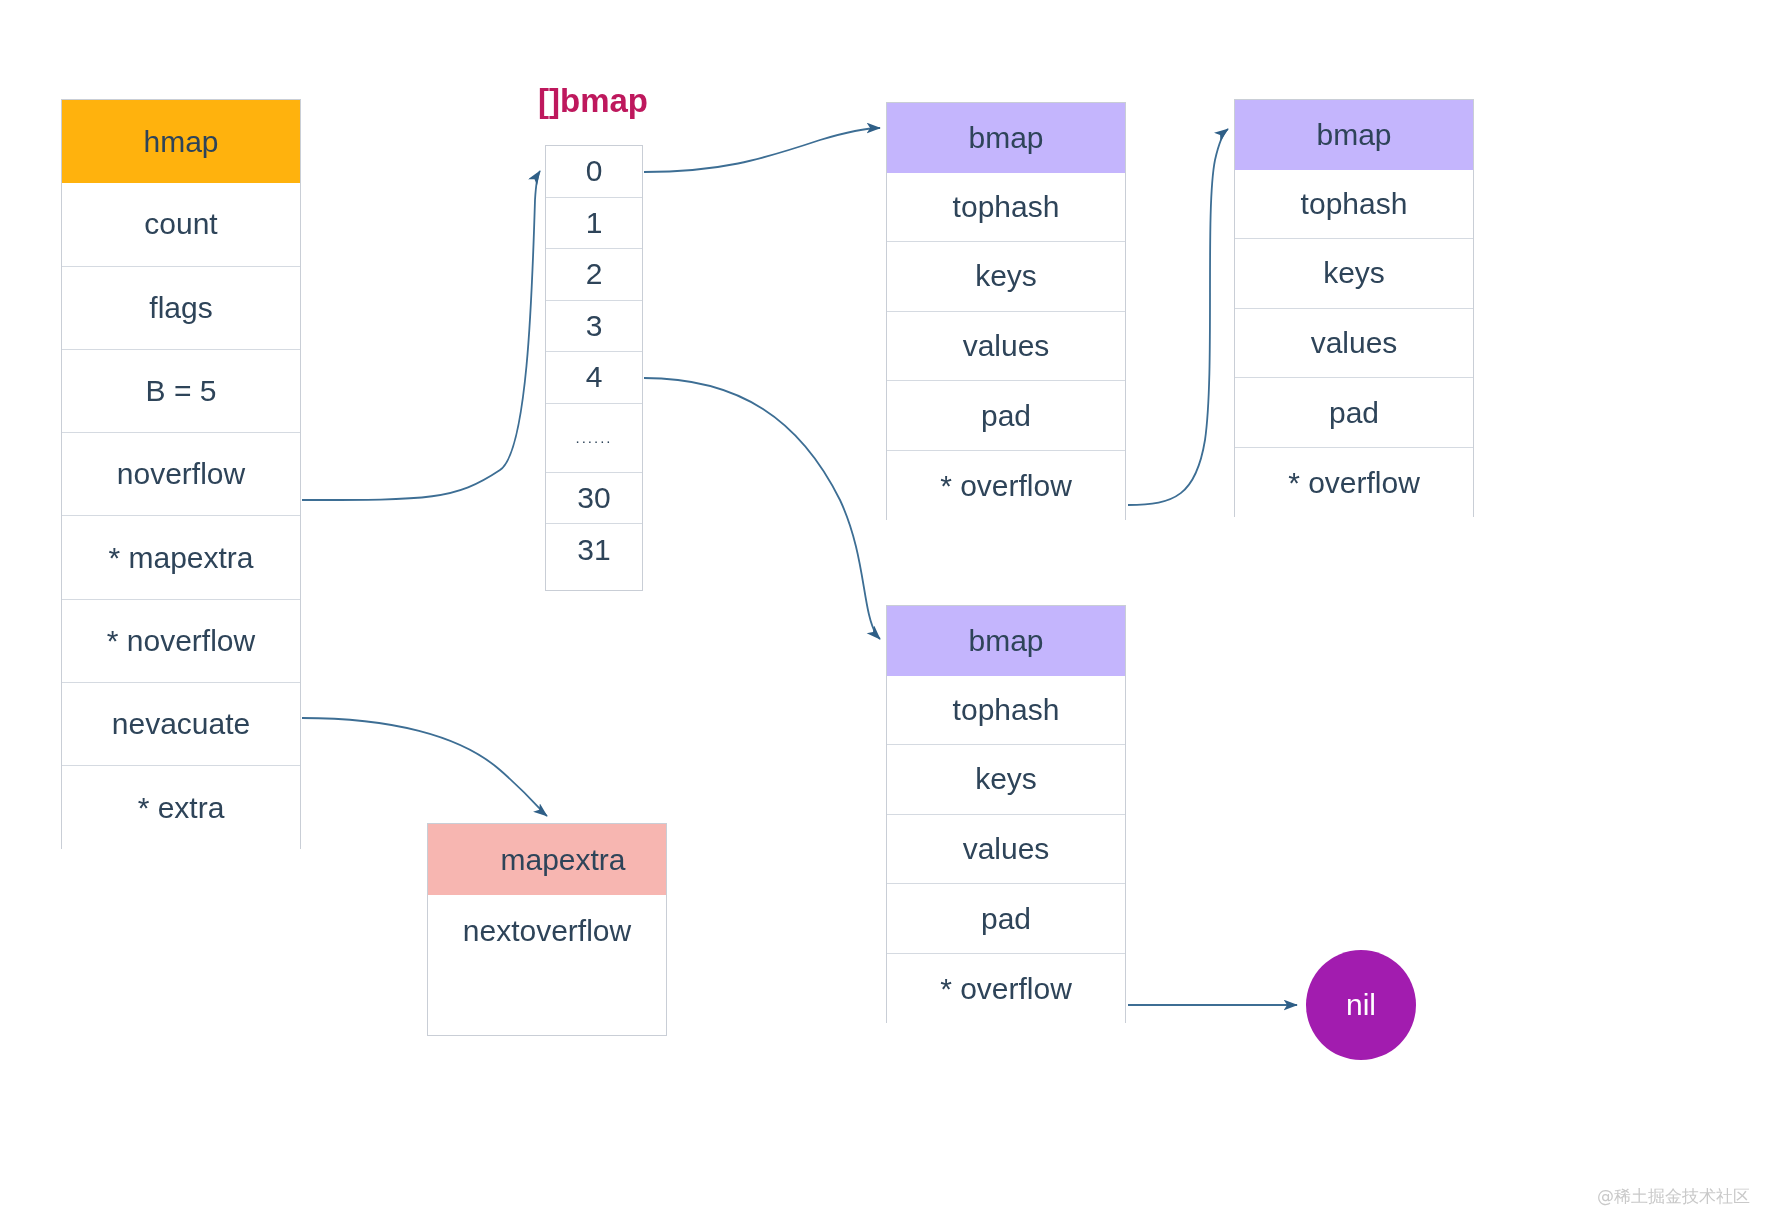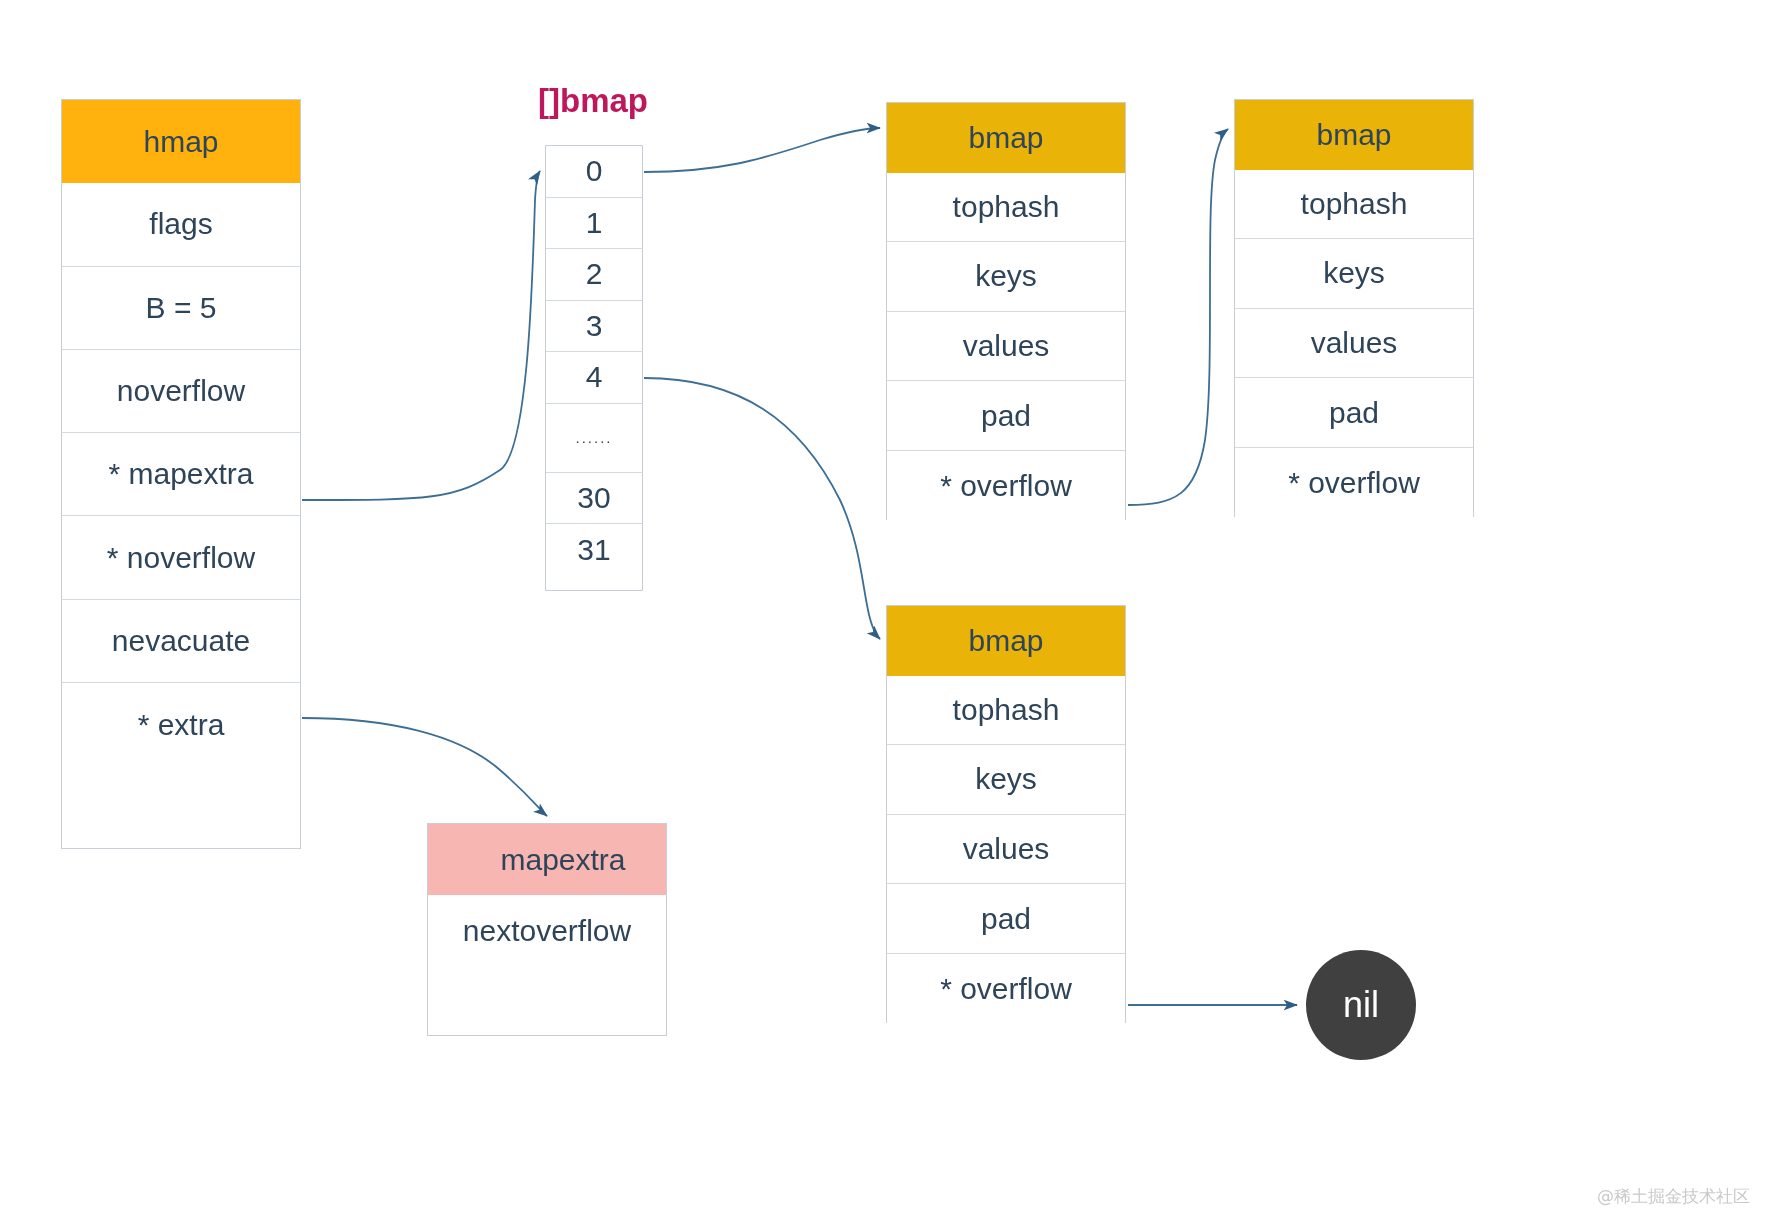--- a/index.html
+++ b/index.html
@@ -36,21 +36,21 @@
     align-items: center;
     justify-content: center;
     border-bottom: 1px solid #d5dae1;
     color: #2e4459;
     background: #ffffff;
     white-space: nowrap;
   }
   .row:last-child { border-bottom: none; }
   .row.header { border-bottom: none; }
   .hdr-orange { background: #FFB20D; }
-  .hdr-green  { background: #eab308; }
+  .hdr-green  { background: #c4b5fd; }
   .hdr-pink   { background: #F7B6B1; padding-left: 32px; }
 
   
   #hmap { left: 61px; top: 99px; width: 240px; height: 750px; }
   #hmap .row { height: 83.3px; font-size: 30px; }
 
   
   #bmap-title {
     position: absolute;
     left: 538px; top: 82px;
@@ -75,26 +75,26 @@
   
   #mapextra { left: 427px; top: 823px; width: 240px; height: 213px; }
   #mapextra .row { height: 71px; font-size: 30px; }
 
   
   #nil {
     position: absolute;
     left: 1306px; top: 950px;
     width: 110px; height: 110px;
     border-radius: 50%;
-    background: #404040;
+    background: #a21caf;
     color: #ffffff;
     display: flex;
     align-items: center;
     justify-content: center;
-    font-size: 36px;
+    font-size: 30px;
     z-index: 2;
   }
 
   
   #watermark {
     position: absolute;
     right: 18px; bottom: 10px;
     font-size: 17px;
     color: #c9c9c9;
     font-family: "DejaVu Sans", sans-serif;
@@ -121,20 +121,21 @@
 
     <path d="M1128,505 C 1175,505 1196,495 1205,440 C 1215,370 1205,210 1215,160 C 1220,138 1224,132 1228,129" fill="none" stroke="#3d6e94" stroke-width="1.8" marker-end="url(#arrowhead)"></path>
 
     <path d="M1128,1005 L 1297,1005" fill="none" stroke="#3d6e94" stroke-width="1.8" marker-end="url(#arrowhead)"></path>
 
     <path d="M302,718 C 390,718 460,735 500,770 C 530,796 542,812 547,816" fill="none" stroke="#3d6e94" stroke-width="1.8" marker-end="url(#arrowhead)"></path>
   </svg>
 
   <div class="table" id="hmap">
     <div class="row header hdr-orange">hmap</div>
+    <div class="row">count</div>
     <div class="row">flags</div>
     <div class="row">B = 5</div>
     <div class="row">noverflow</div>
     <div class="row">* mapextra</div>
     <div class="row">* noverflow</div>
     <div class="row">nevacuate</div>
     <div class="row">* extra</div>
   </div>
 
   <div id="bmap-title">[]bmap</div>

